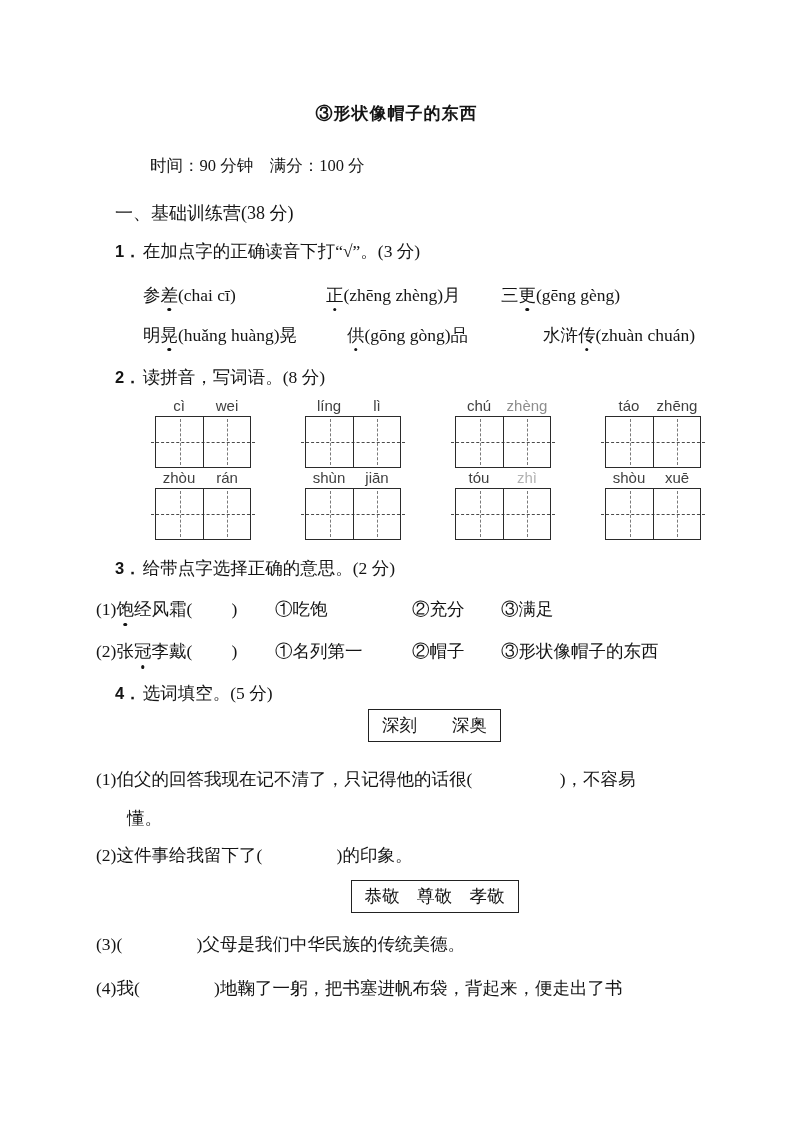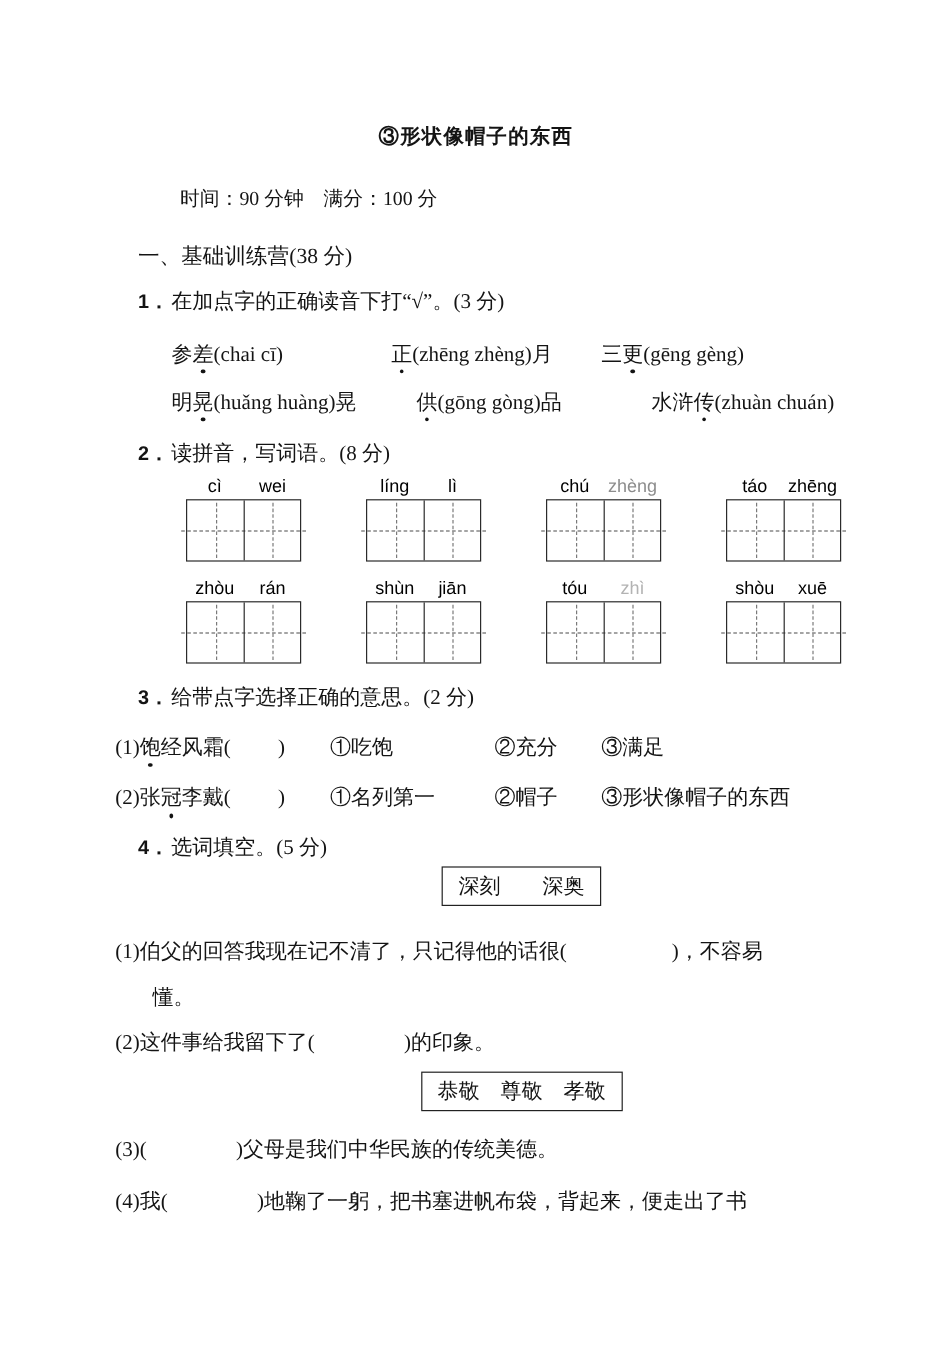--- a/index.html
+++ b/index.html
@@ -41,26 +41,26 @@
     width:3.5px; height:3.5px; border-radius:50%; background:#141414;
   }
 
   
   .q1row { display:flex; margin:20px 0 0 47px; font-size:17.5px; }
   .q1row + .q1row { margin-top:16px;gap:21px; }
   .q1c1 { width:183px; } .q1c2 { width:175px; } .q1c3 { flex:1; }
 
   
   .pinrow { display:flex; margin:8px 0 0 59px; gap:54px; }
-  .pinrow2 { margin-top:14px; }
+  .pinrow2 { margin-top:1px; }
   .pingroup { width:96px; display:flex; }
   .pl {
     width:50%; text-align:center;
     font-family:"Liberation Sans", sans-serif;
-    font-size:15px; color:#000000; white-space:nowrap;
+    font-size:15px; color:#404040; white-space:nowrap;
   }
   .pl.semi { color:#8d8d8d; }
   .pl.muted { color:#b3b3b3; }
   .gridrow { display:flex; margin:2px 0 0 59px; gap:54px; }
   .zigrid {
     position:relative; width:96px; height:52px;
     border:1.6px solid #2b2b2b; display:flex; background:#fff;
   }
   .zigrid::before {
     content:""; position:absolute; top:50%; left:-5px; right:-5px;

